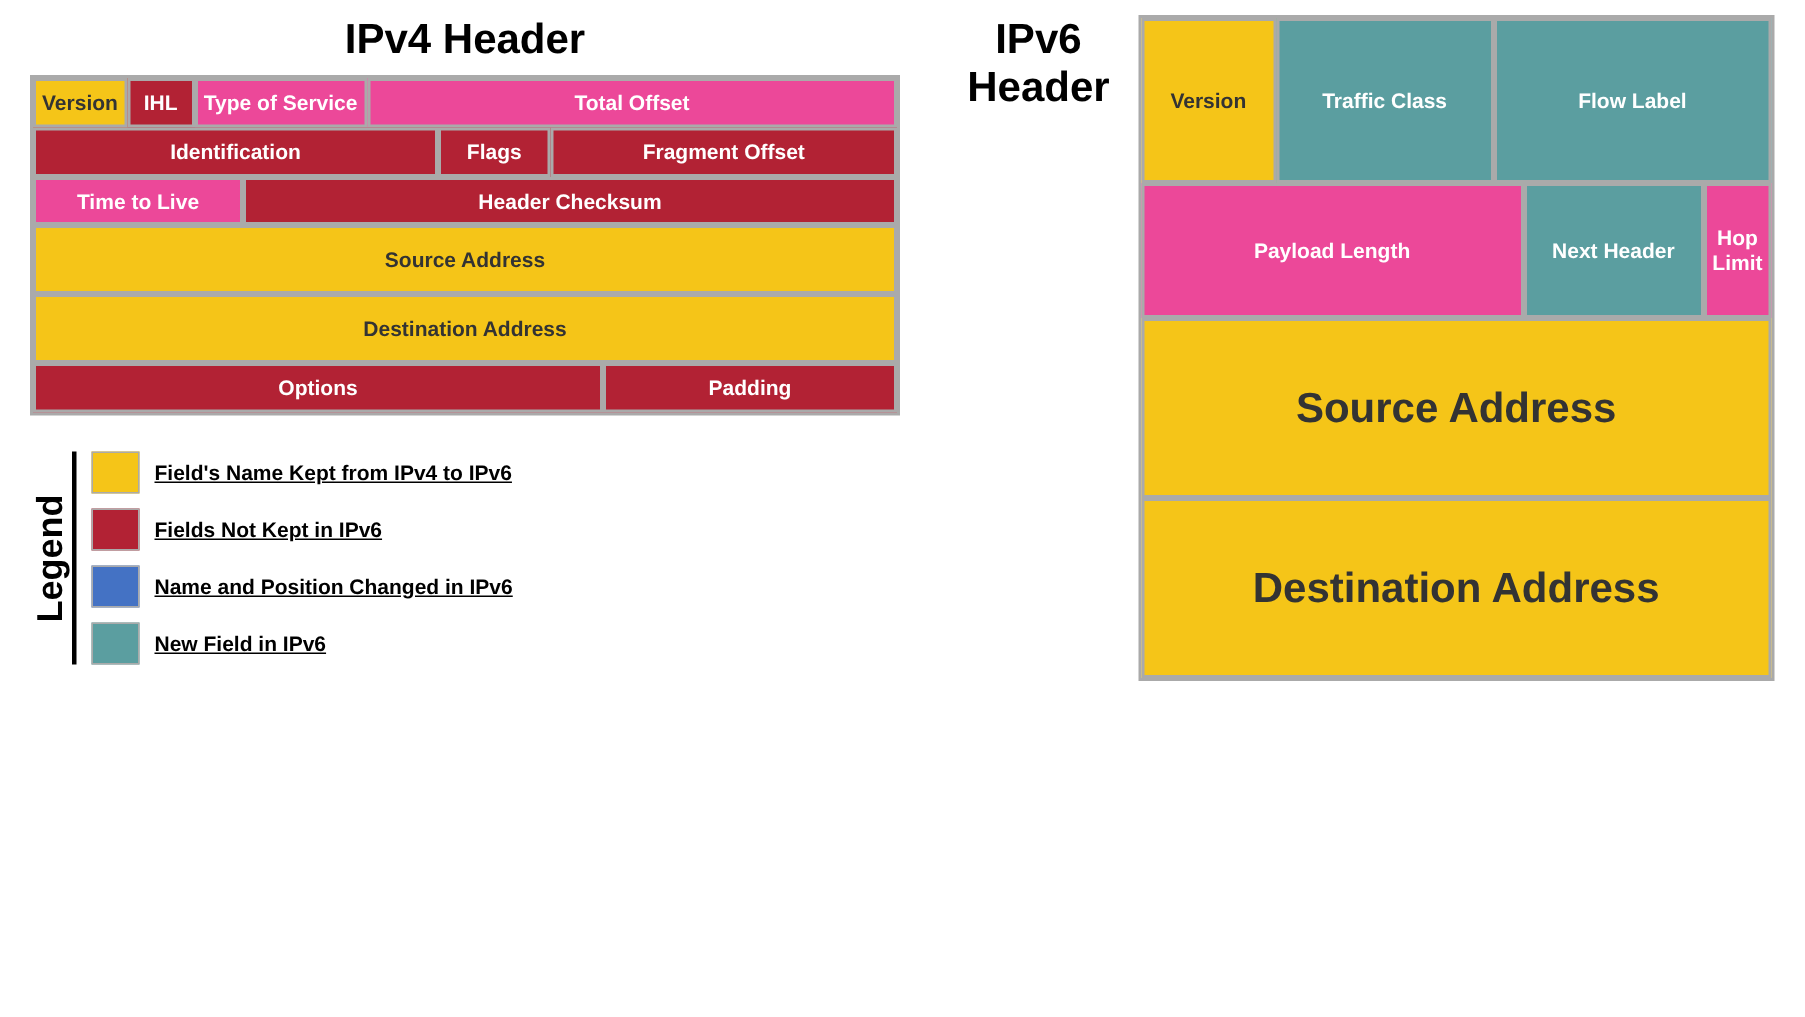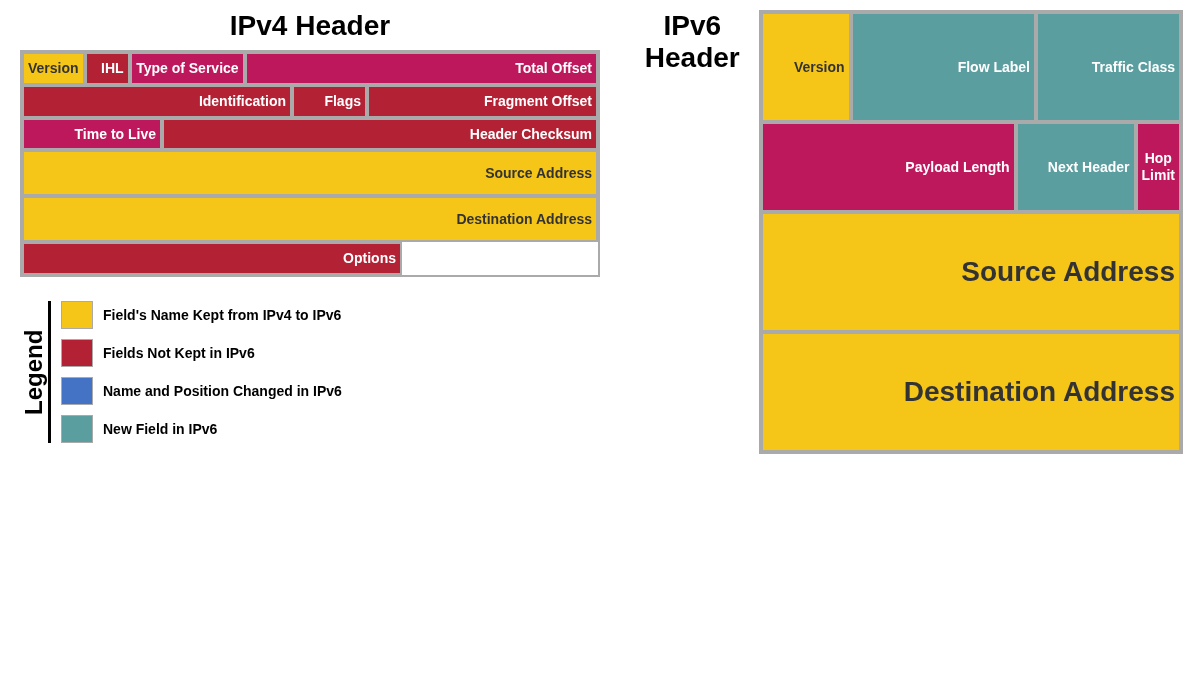--- a/index.html
+++ b/index.html
@@ -40,32 +40,32 @@
       display: flex;
       flex-direction: column;
     }
     .grid-row {
       display: flex;
       width: 100%;
     }
     .cell {
       display: flex;
       align-items: center;
-      justify-content: flex-end;
+      justify-content: center;
       text-align: center;
       font-weight: bold;
       font-size: 14px;
       color: #fff;
       border: 2px solid #aaa;
       padding: 6px 4px;
     }
     
     .yellow { background-color: #F5C518; color: #333; }
     .red { background-color: #B22234; }
-    .blue { background-color: #be185d; }
+    .blue { background-color: #ec4899; }
     .teal { background-color: #5B9EA0; }
 
     
     .ipv4-row1 .version { flex: 0 0 55px; }
     .ipv4-row1 .ihl { flex: 0 0 45px; }
     .ipv4-row1 .tos { flex: 0 0 115px; }
     .ipv4-row1 .total-length { flex: 1; }
 
     .ipv4-row2 .identification { flex: 0 0 270px; }
     .ipv4-row2 .flags { flex: 0 0 75px; }
@@ -115,20 +115,21 @@
       display: flex;
       flex-direction: column;
       gap: 10px;
       padding-left: 10px;
       border-left: 3px solid #000;
     }
     .legend-item {
       display: flex;
       align-items: center;
       gap: 10px;
+      text-decoration: underline;
     }
     .legend-swatch {
       width: 32px;
       height: 28px;
       flex-shrink: 0;
       border: 1px solid #aaa;
     }
     .legend-label {
       font-size: 14px;
       font-weight: bold;
@@ -192,20 +193,23 @@
       <div class="grid-row ipv4-row5">
         <div class="cell yellow dest-address" style="min-height:46px;">
           <span class="cell-inner">Destination Address</span>
         </div>
       </div>
 
       <div class="grid-row ipv4-row6">
         <div class="cell red options">
           <span class="cell-inner">Options</span>
         </div>
+        <div class="cell red padding">
+          <span class="cell-inner">Padding</span>
+        </div>
       </div>
     </div>
 
     <div class="legend-container">
       <div class="legend-title">Legend</div>
       <div class="legend-items">
         <div class="legend-item">
           <div class="legend-swatch" style="background-color:#F5C518;"></div>
           <span class="legend-label">Field's Name Kept from IPv4 to IPv6</span>
         </div>
@@ -227,25 +231,25 @@
 
   <div class="right-panel">
     <h2>IPv6 Header</h2>
 
     <div class="header-grid">
 
       <div class="grid-row ipv6-row1">
         <div class="cell yellow version" style="min-height:110px;">
           <span class="cell-inner">Version</span>
         </div>
+        <div class="cell teal traffic-class" style="min-height:110px;">
+          <span class="cell-inner">Traffic Class</span>
+        </div>
         <div class="cell teal flow-label" style="min-height:110px;">
           <span class="cell-inner">Flow Label</span>
-        </div>
-        <div class="cell teal traffic-class" style="min-height:110px;">
-          <span class="cell-inner">Traffic Class</span>
         </div>
       </div>
 
       <div class="grid-row ipv6-row2">
         <div class="cell blue payload-length" style="min-height:90px;">
           <span class="cell-inner">Payload Length</span>
         </div>
         <div class="cell teal next-header" style="min-height:90px;">
           <span class="cell-inner">Next Header</span>
         </div>

